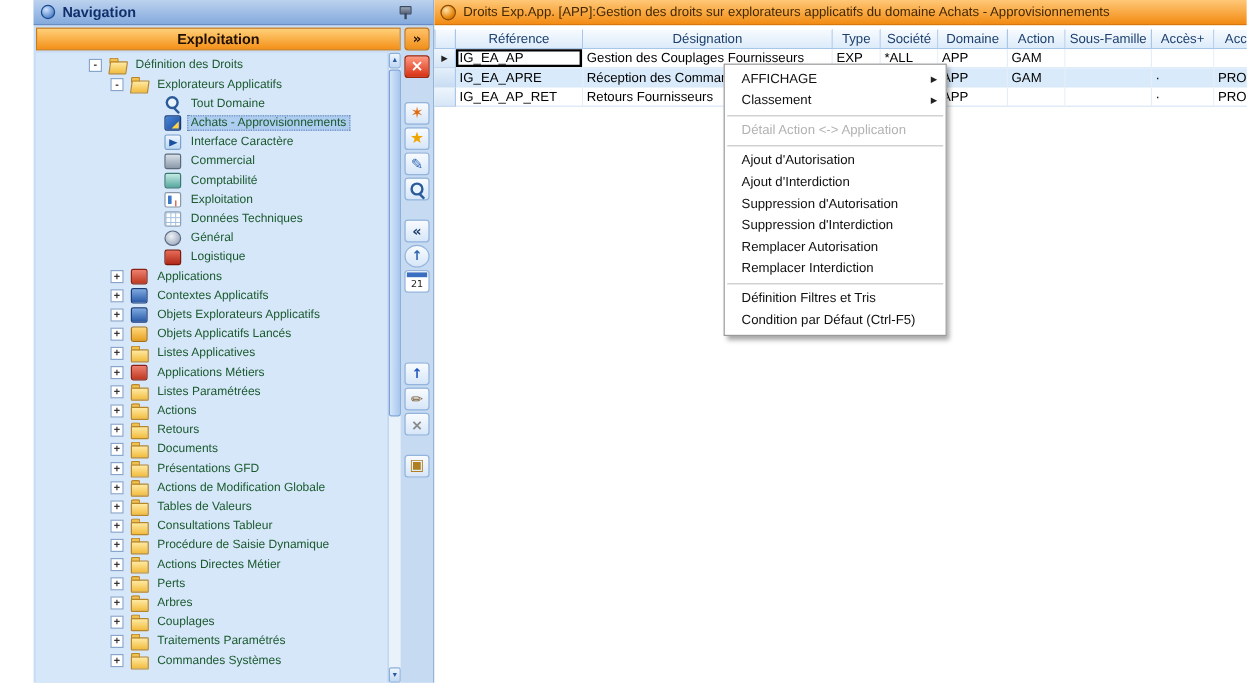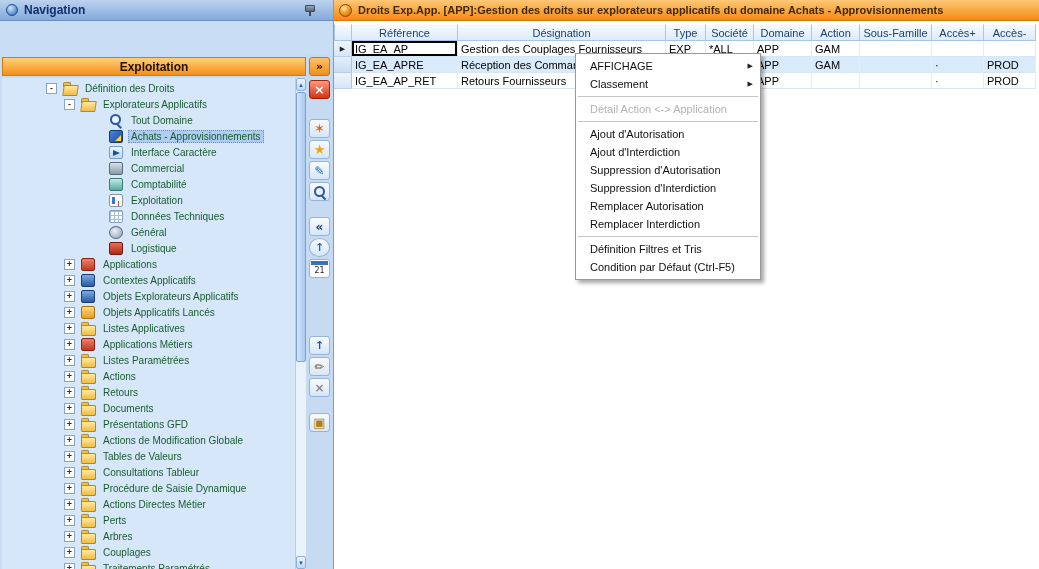--- a/index.html
+++ b/index.html
@@ -1,27 +1,27 @@
 <!DOCTYPE html>
 <html><head>
 <meta charset="utf-8">
 <style>
   * { box-sizing: border-box; margin: 0; padding: 0; }
   body { font-family: "Liberation Sans", sans-serif; background: #fff; }
-  .app { position: relative; width: 1039px; height: 569px; overflow: hidden; display: flex; background: #fff; }
+  .app { position: relative; width: 1039px; height: 569px; overflow: hidden; display: flex; background: #fff; padding-left: 28px; }
 
   
   .nav-panel { width: 334px; height: 100%; background: #c9ddf4; border-right: 1px solid #7c9cc4; display: flex; flex-direction: column; flex: none; }
   .nav-titlebar { height: 21px; background: linear-gradient(#bcd2ee, #84aadd); border-bottom: 1px solid #6a8cc0; display: flex; align-items: center; gap: 6px; padding: 0 6px; position: relative; flex: none; }
   .nav-ico { width: 12px; height: 12px; border-radius: 50%; background: radial-gradient(circle at 35% 30%, #cfe4ff, #2a64b8); border: 1px solid #1a4a90; flex: none; }
   .nav-title { font-size: 12px; font-weight: bold; color: #11306b; }
   .pin { position: absolute; right: 18px; top: 4px; width: 12px; height: 13px; cursor: pointer; }
   .pin::before { content: ""; position: absolute; left: 2px; top: 1px; width: 8px; height: 5px; background: linear-gradient(#9aa6b8, #5a6678); border: 1px solid #3c4a5e; border-radius: 1px; }
   .pin::after { content: ""; position: absolute; left: 5.5px; top: 7px; width: 2px; height: 5px; background: #3c4a5e; }
-  .nav-body { flex: 1; display: flex; min-height: 0; margin-top: 34px; }
+  .nav-body { flex: 1; display: flex; min-height: 0; }
   .nav-left { width: 307px; display: flex; flex-direction: column; min-height: 0; }
 
   .pane-header { height: 19px; margin: 2px 0 2px 2px; background: linear-gradient(#ffd079, #f49018); border: 1px solid #cf7a0e; display: flex; align-items: center; justify-content: center; flex: none; }
   .pane-title { font-size: 12px; font-weight: bold; color: #201000; }
 
   .tree-area { flex: 1; display: flex; min-height: 0; margin-left: 2px; }
   .tree { flex: 1; background: #d6e7f9; overflow: hidden; padding-top: 2px; }
   .trow { height: 16px; display: flex; align-items: center; white-space: nowrap; cursor: pointer; }
   .trow.lv1 { padding-left: 44px; }
   .trow.lv2 { padding-left: 62px; }
@@ -83,21 +83,21 @@
   .tb-group.g0 { margin-top: 4px; }
   .tb-group.g1 { margin-top: 20px; }
   .tb-group.g2 { margin-top: 16px; }
   .tb-group.g3 { margin-top: 58px; }
   .tb-group.g4 { margin-top: 16px; }
 
   
   .main { flex: 1; position: relative; background: #fff; min-width: 0; }
   .main-header { height: 21px; background: linear-gradient(#ffc877, #f28b13); border-bottom: 1px solid #d8780a; display: flex; align-items: center; gap: 6px; padding-left: 5px; }
   .globe { width: 13px; height: 13px; border-radius: 50%; background: radial-gradient(circle at 35% 30%, #ffe2a8, #e88a10 60%, #b05e00); border: 1px solid #8a4a00; flex: none; }
-  .mh-title { font-size: 11px; font-weight: bold; color: #432800; white-space: nowrap; overflow: hidden; }
+  .mh-title { font-size: 11px; font-weight: normal; color: #432800; white-space: nowrap; overflow: hidden; }
 
   .grid { margin-top: 3px; }
   .grid-header, .grow { display: grid; grid-template-columns: 18px 106px 208px 40px 48px 58px 48px 72px 52px 52px; }
   .hcell { height: 17px; background: linear-gradient(#f6fafe, #dcebfa); border-right: 1px solid #a8c6e8; border-bottom: 1px solid #a8c6e8; border-top: 1px solid #fff; font-size: 11px; color: #1c3f6e; display: flex; align-items: center; justify-content: center; white-space: nowrap; overflow: hidden; cursor: pointer; }
   .hcell.corner { border-left: 1px solid #a8c6e8; }
   .gcell { height: 16px; font-size: 11px; color: #000; padding: 0 3px; display: flex; align-items: center; border-right: 1px solid #e4eef8; border-bottom: 1px solid #d7e6f5; white-space: nowrap; overflow: hidden; background: #fff; }
   .gcell.rowhdr { background: linear-gradient(#eef5fc, #d6e6f7); border-right: 1px solid #a8c6e8; border-bottom: 1px solid #b8d0ea; justify-content: center; padding: 0 1px; }
   .rowmark { font-size: 7px; color: #222; }
   .grow.highlight .gcell { background: #d9eafb; }
   .grow.highlight .gcell.rowhdr { background: linear-gradient(#e4effa, #c8ddf3); }

